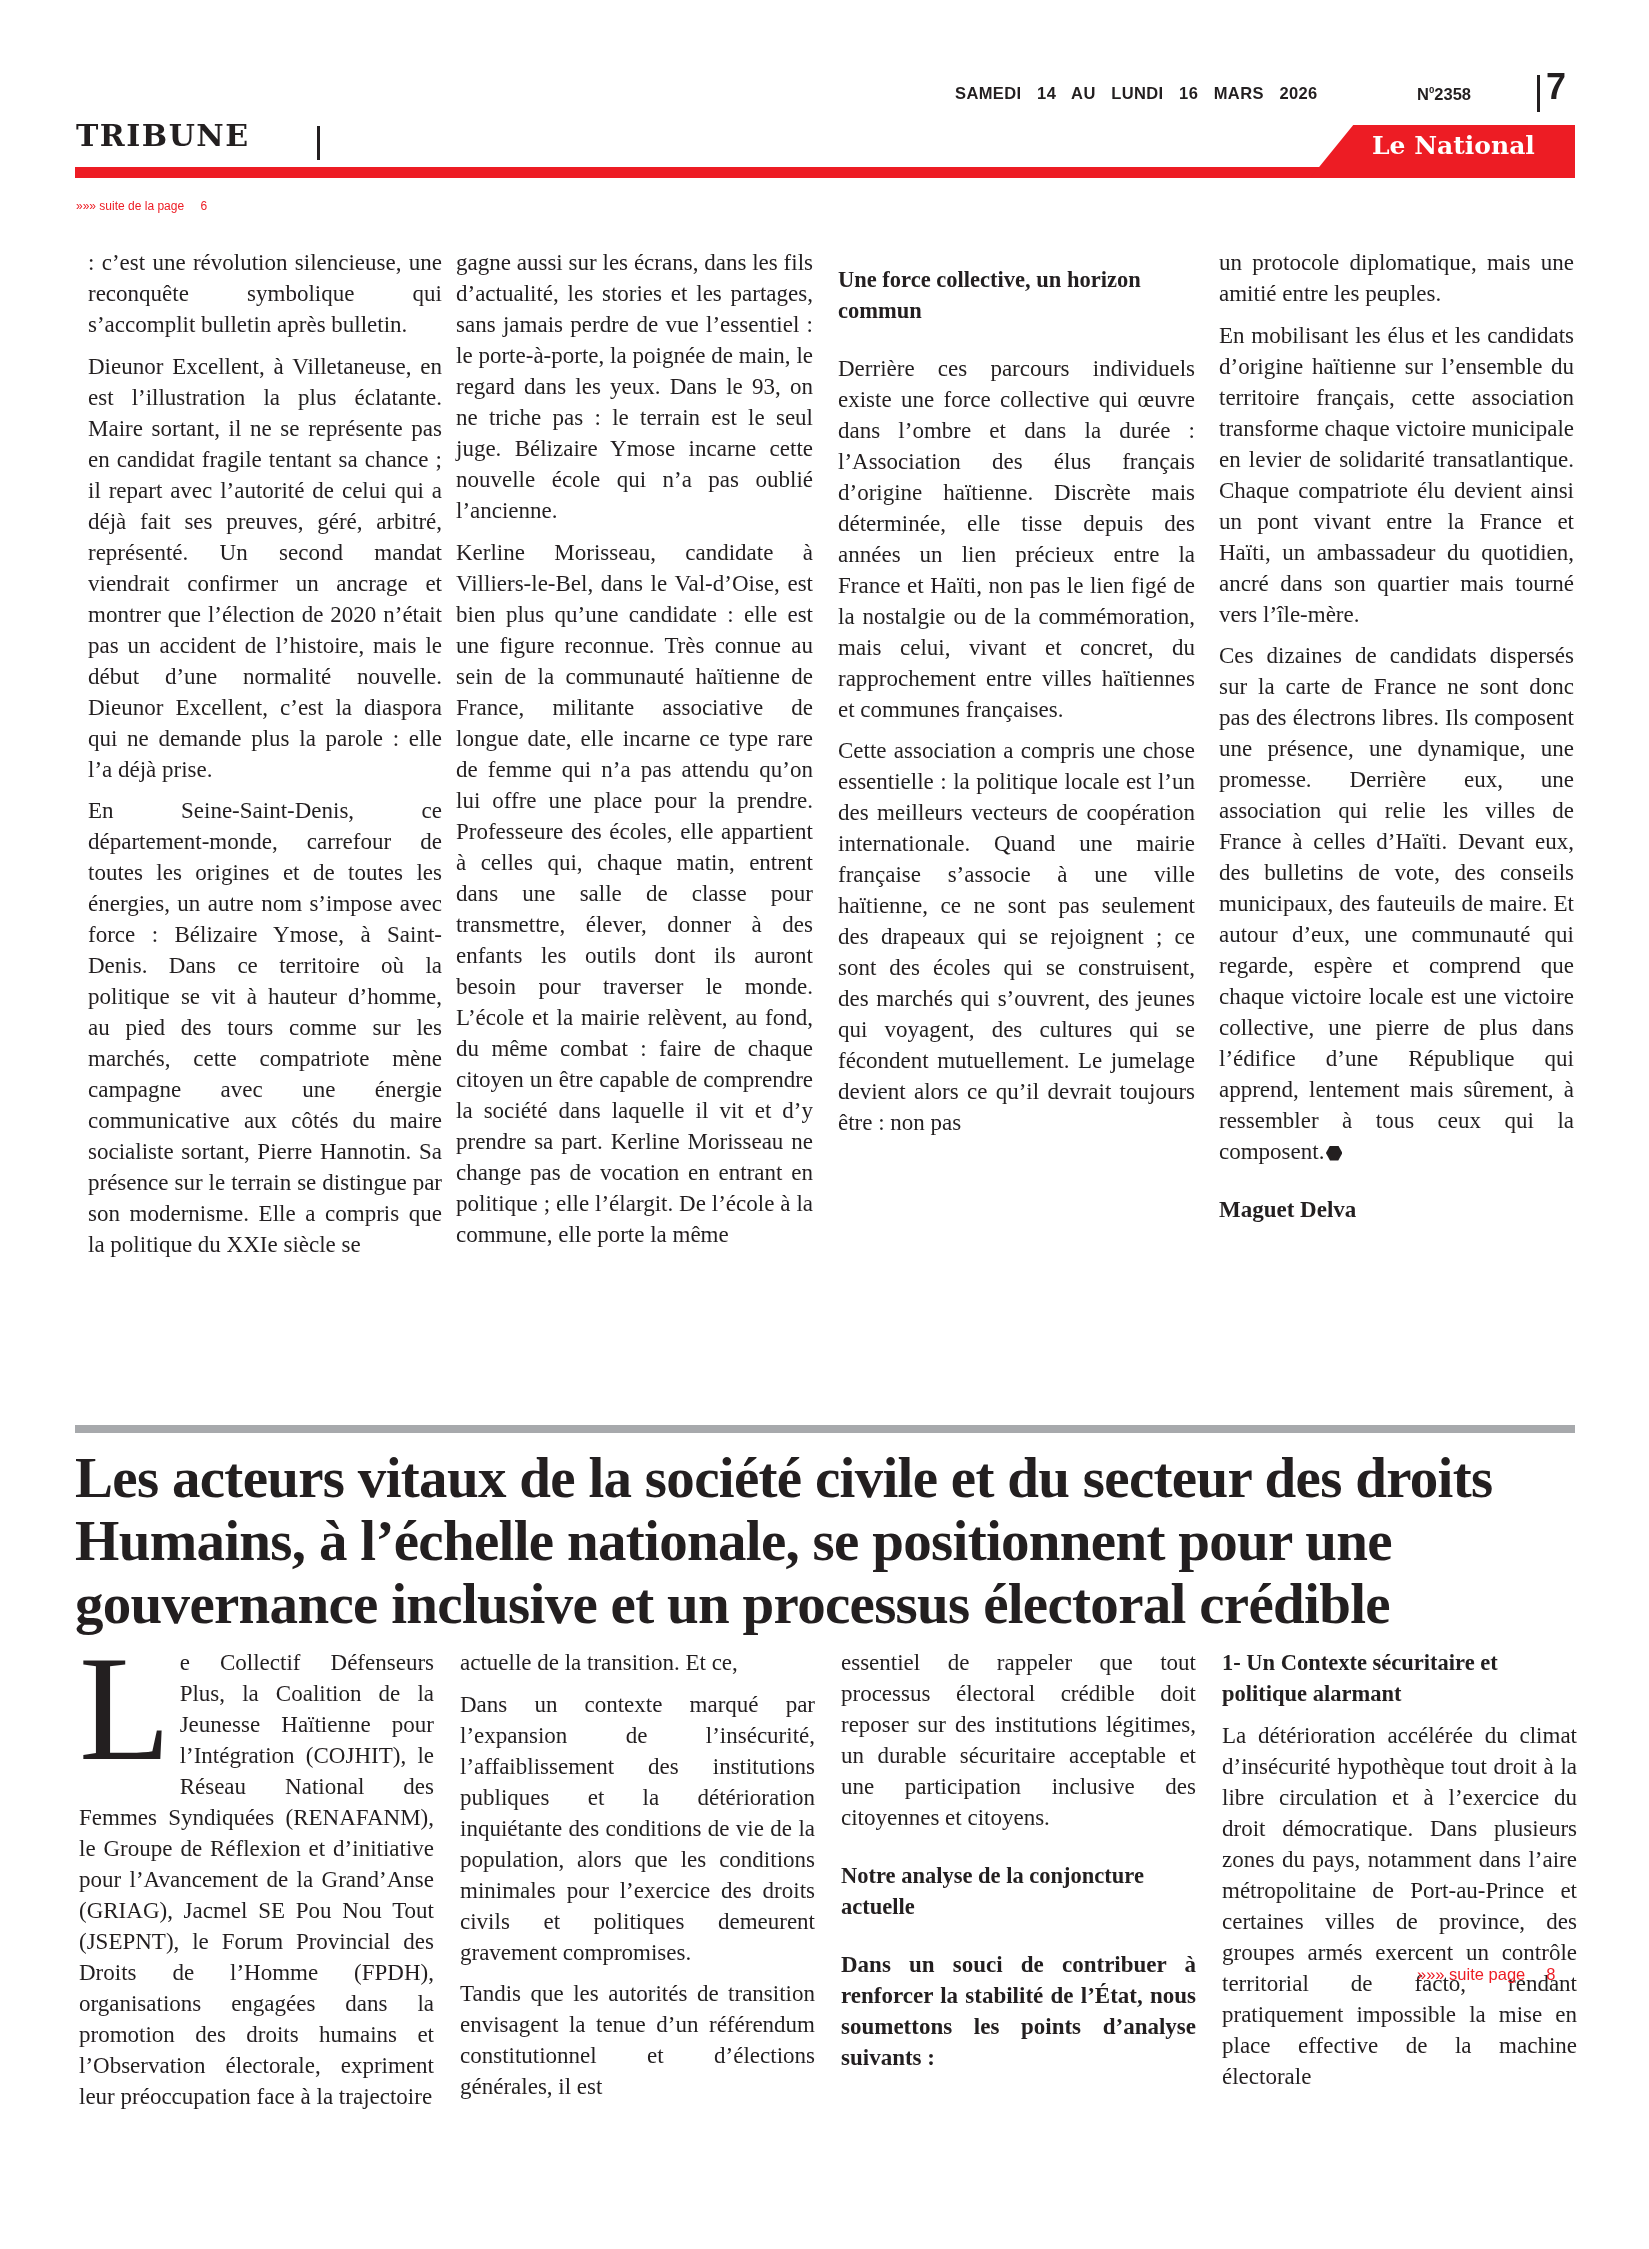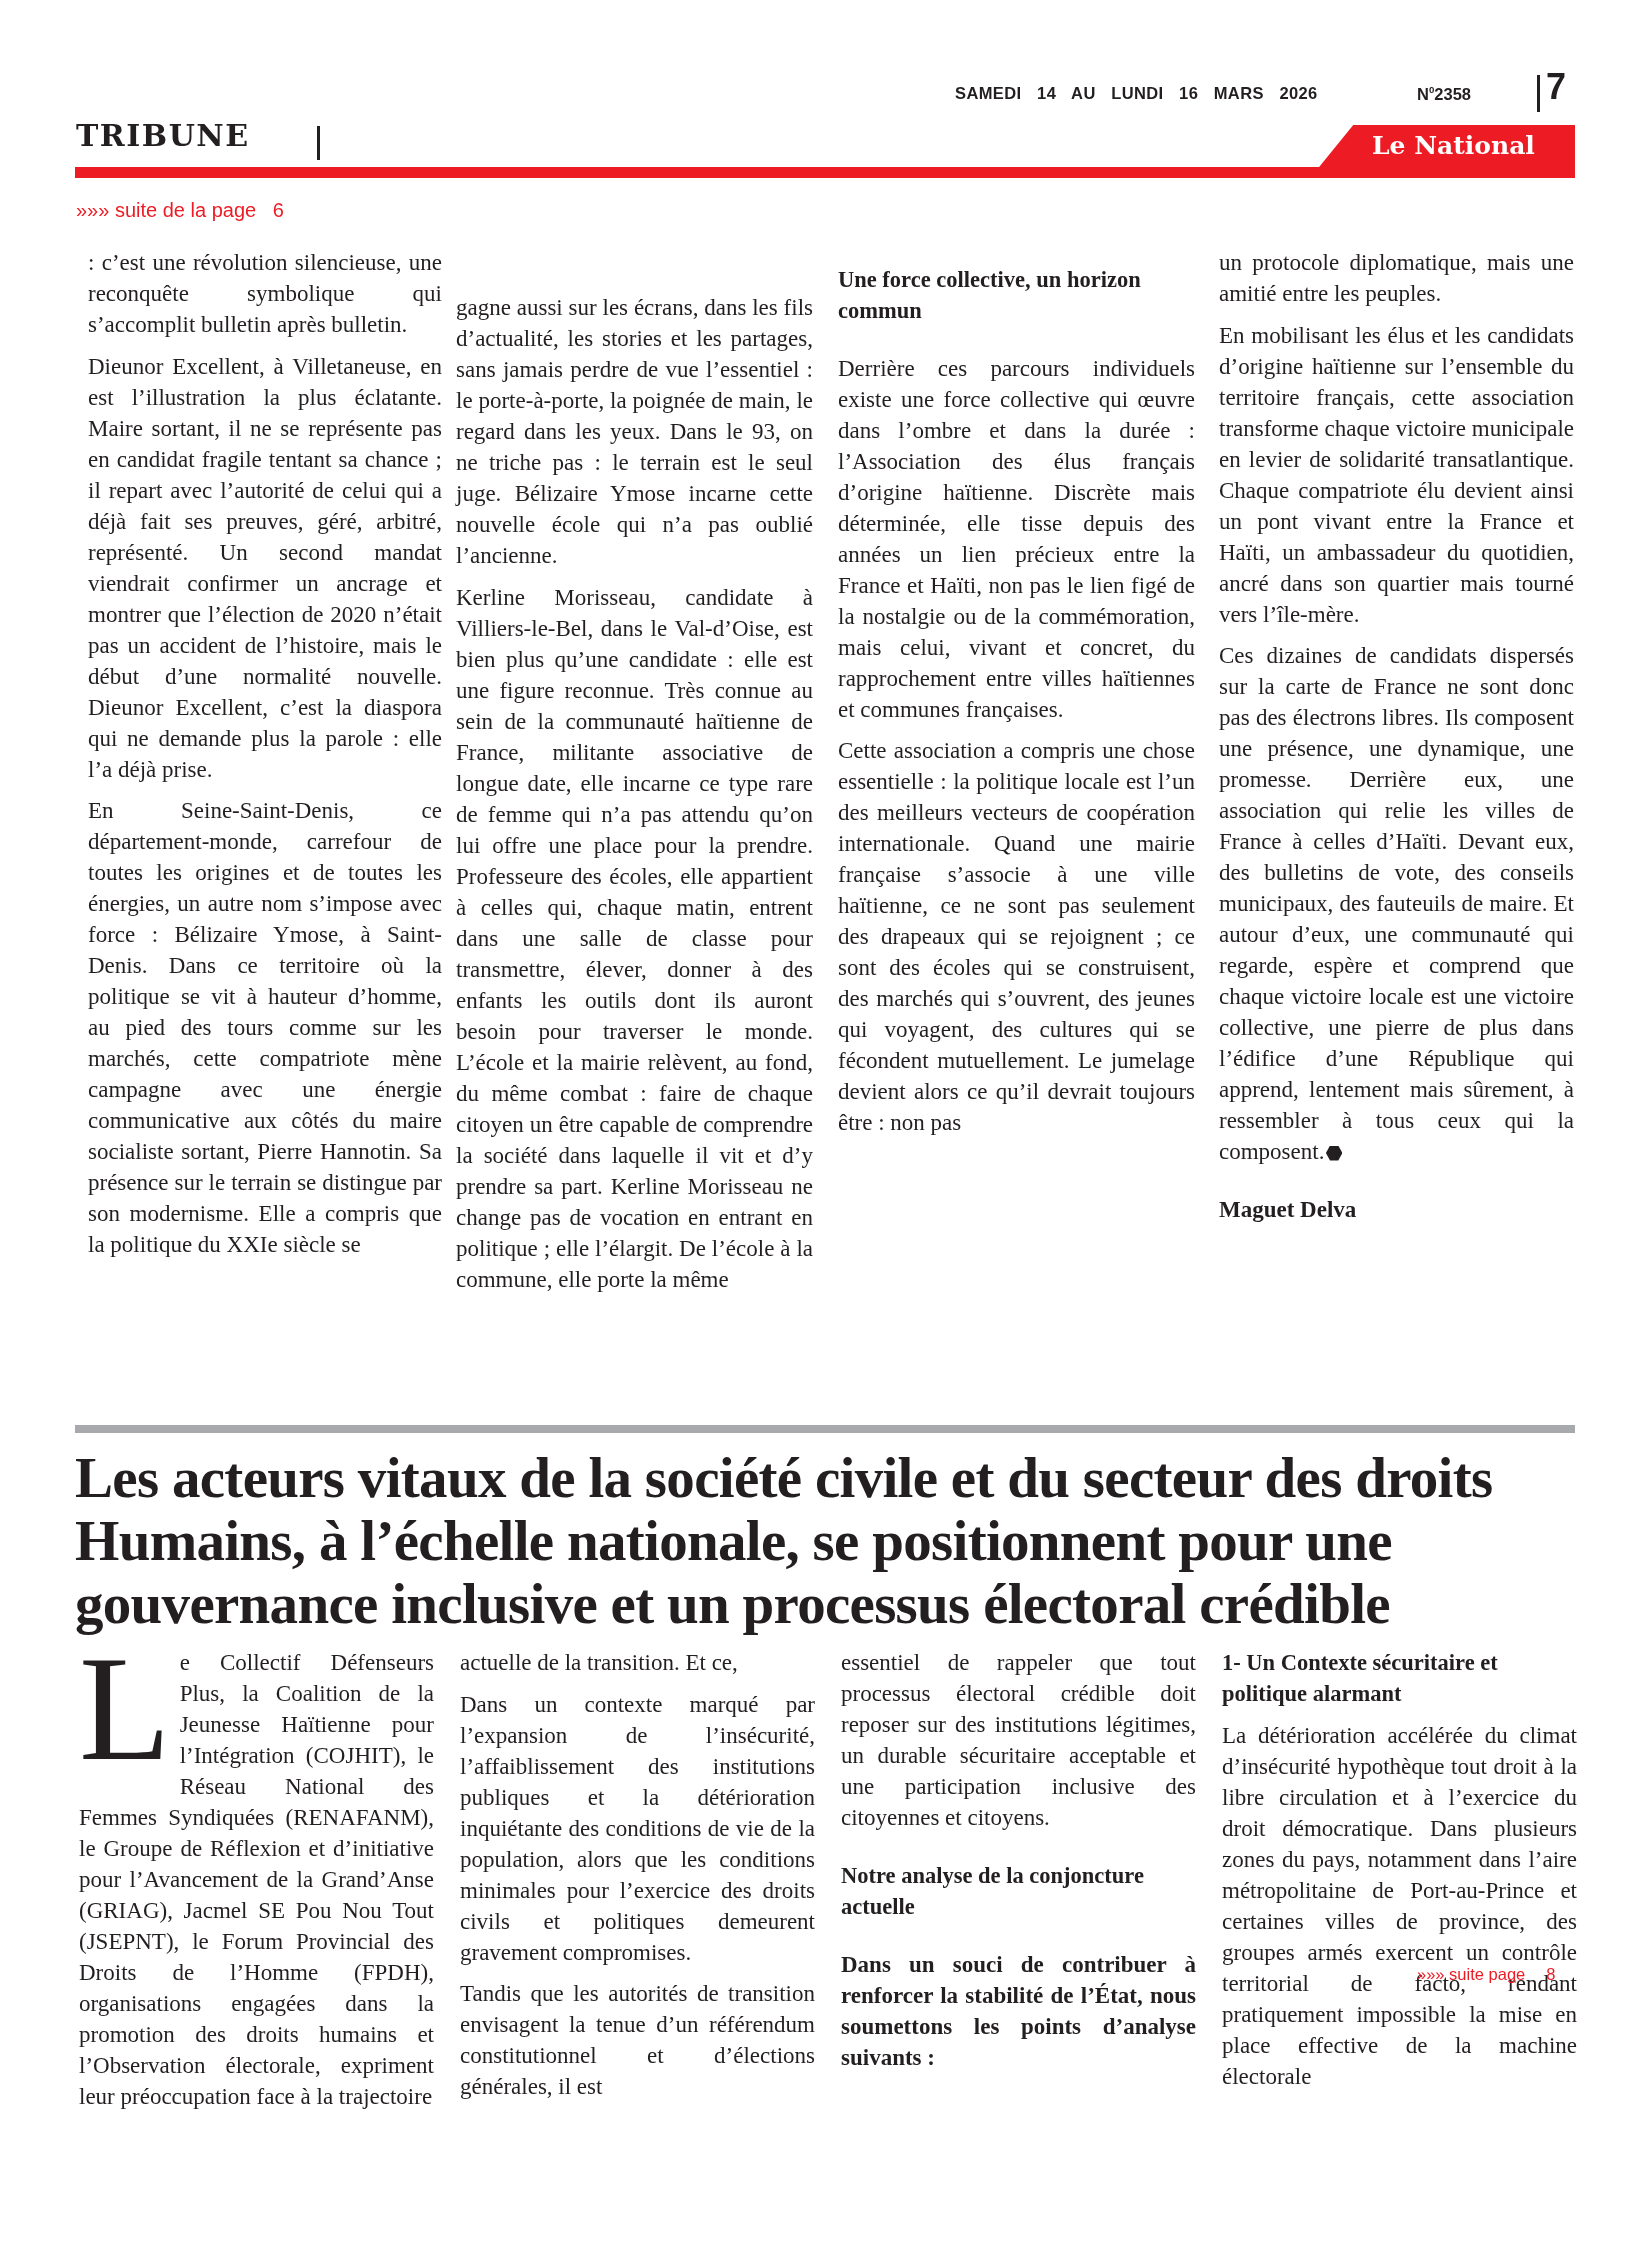--- a/index.html
+++ b/index.html
@@ -12,31 +12,31 @@
   .hdr-bar { position: absolute; left: 1537px; top: 75px; width: 3px; height: 37px; background: #231f20; }
   .hdr-page { position: absolute; left: 1546px; top: 69px; font-family: "Liberation Sans", sans-serif; font-weight: bold; font-size: 36px; color: #231f20; line-height: 1; }
 
   .section-title { position: absolute; left: 76px; top: 121px; font-family: "DejaVu Serif", serif; font-weight: bold; font-size: 30px; letter-spacing: 1.5px; color: #231f20; line-height: 1; }
   .section-sep { position: absolute; left: 317px; top: 126px; width: 3px; height: 34px; background: #231f20; }
 
   .red-rule { position: absolute; left: 75px; top: 167px; width: 1500px; height: 10.5px; background: #ed1c24; }
   .brand-band { position: absolute; left: 1311px; top: 125px; width: 264px; height: 52px; background: #ed1c24; clip-path: polygon(16% 0, 100% 0, 100% 100%, 0 100%); }
   .brand { position: absolute; left: 1372px; top: 133px; font-family: "DejaVu Serif", serif; font-weight: bold; font-size: 25px; color: #ffffff; line-height: 1; }
 
-  .suite-top { position: absolute; left: 76px; top: 199px; font-family: "Liberation Sans", sans-serif; font-size: 20px; color: #ed1c24; }
+  .suite-top { position: absolute; left: 76px; top: 199px; font-family: "Liberation Sans", sans-serif; font-size: 12px; color: #ed1c24; }
   .suite-top .num { margin-left: 16.5px; }
 
   
   .col { position: absolute; font-family: "Liberation Serif", serif; font-size: 23px; line-height: 31px; text-align: justify; color: #231f20; }
   .col p { margin: 0 0 10.5px 0; }
   .col h3 { margin: 0 0 10.5px 0; font-size: 22.5px; line-height: 31px; font-weight: bold; text-align: left; }
   .col .spacer { height: 16.5px; }
 
   .c1 { left: 76px; top: 247px; width: 354px; margin-left: 12px; }
-  .c2 { left: 456px; top: 247px; width: 357px; margin-top: 45px; }
+  .c2 { left: 456px; top: 247px; width: 357px; }
   .c3 { left: 838px; top: 247px; width: 357px; }
   .c4 { left: 1219px; top: 247px; width: 355px; }
 
   .endmark { display: inline-block; width: 16.5px; height: 15px; background: #231f20; clip-path: polygon(25% 0, 75% 0, 100% 50%, 75% 100%, 25% 100%, 0 50%); vertical-align: -1.5px; margin-left: 1.5px; }
   .byline { font-weight: bold; }
 
   .gray-rule { position: absolute; left: 75px; top: 1425px; width: 1500px; height: 8.2px; background: #a7a9ac; }
 
   .headline { position: absolute; left: 75px; top: 1446px; width: 1507px; font-family: "Liberation Serif", serif; font-weight: bold; font-size: 57px; line-height: 63px; letter-spacing: -0.7px; color: #231f20; }
 

